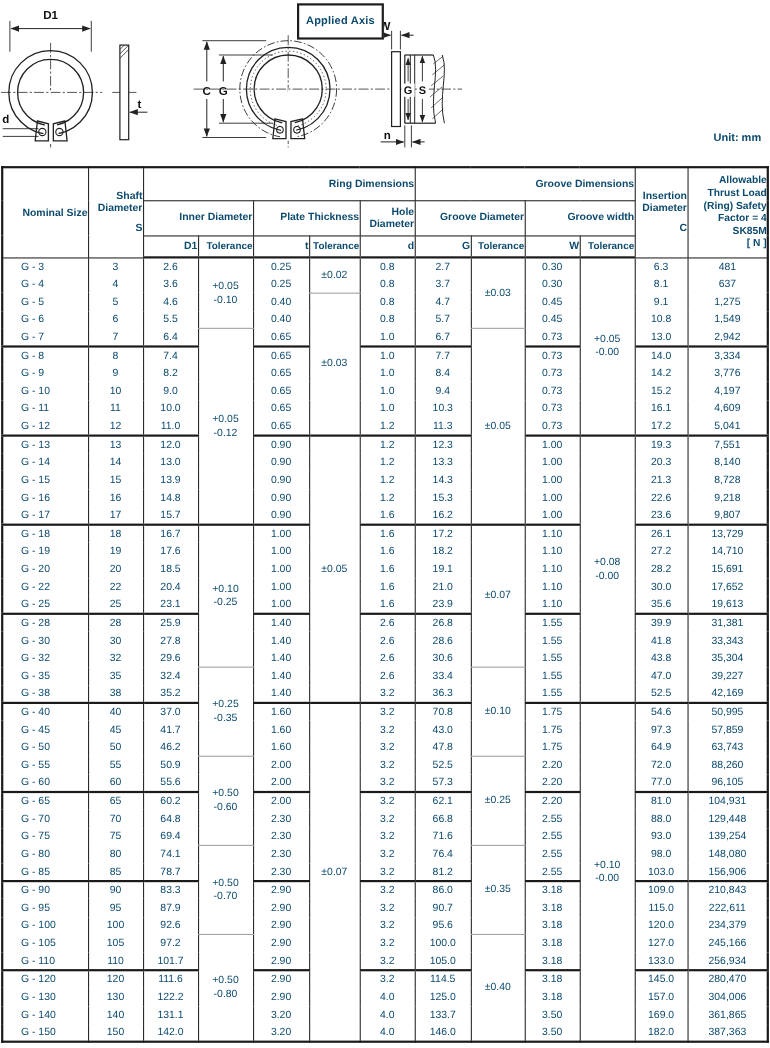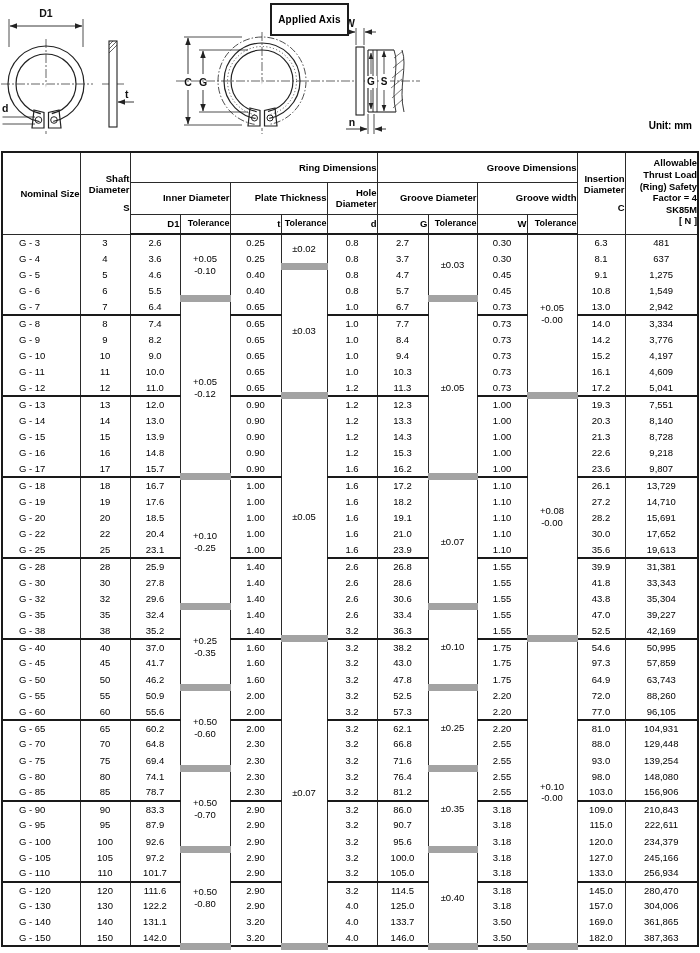--- a/index.html
+++ b/index.html
@@ -1,18 +1,18 @@
 <!DOCTYPE html>
 <html><head>
 <meta charset="utf-8">
 <style>
   html,body { margin:0; padding:0; background:#e8e8e8; }
   .page {
     position:relative; width:700px; height:953px; background:#ffffff;
-    font-family:"Liberation Sans", sans-serif; color:#000000; overflow:hidden;
+    font-family:"Liberation Sans", sans-serif; color:#0c4a6e; overflow:hidden;
     margin:0 auto;
   }
   .drawing-svg { position:absolute; left:0; top:0; }
   .applied-axis {
     position:absolute; left:270px; top:3px; width:79px; height:33px;
     border:2px solid #1d1d1d; box-sizing:border-box; background:#fff;
     display:flex; align-items:center; justify-content:center;
     font-size:10px; font-weight:bold; letter-spacing:.2px;
   }
   .unit-label {
@@ -39,21 +39,21 @@
   th .gap-top { margin-top:7px; }
   th.h-load div { line-height:1.25; font-size:9.3px; }
   .spec td {
     border-left:1px solid #2a2a2a; border-right:1px solid #2a2a2a;
     border-top:0; border-bottom:0;
     padding:0; font-size:9.5px; text-align:center; vertical-align:middle;
     overflow:hidden; white-space:nowrap;
   }
   .spec td.nom { text-align:left; padding-left:16px;margin-left:17px; }
   .spec td.tol {
-    border-top:1px solid #2a2a2a; border-bottom:7px solid #a3a3a3;
+    border-top:1px solid #2a2a2a; border-bottom:1px solid #a3a3a3;
     white-space:pre-line; line-height:1.25;
   }
   .spec tr.grp td { border-top:2px solid #1a1a1a; }
   .spec tbody tr { height:16.2px; }
 </style>
 </head>
 <body>
 
 <div class="page">
 
@@ -521,21 +521,21 @@
             <td>52.5</td>
             <td>42,169</td>
           </tr>
           <tr class="grp">
             <td class="nom">G - 40</td>
             <td>40</td>
             <td>37.0</td>
             <td>1.60</td>
             <td class="tol" rowspan="19">±0.07</td>
             <td>3.2</td>
-            <td>38.2</td>
+            <td>70.8</td>
             <td>1.75</td>
             <td class="tol" rowspan="19">+0.10
 -0.00</td>
             <td>54.6</td>
             <td>50,995</td>
           </tr>
           <tr>
             <td class="nom">G - 45</td>
             <td>45</td>
             <td>41.7</td>

